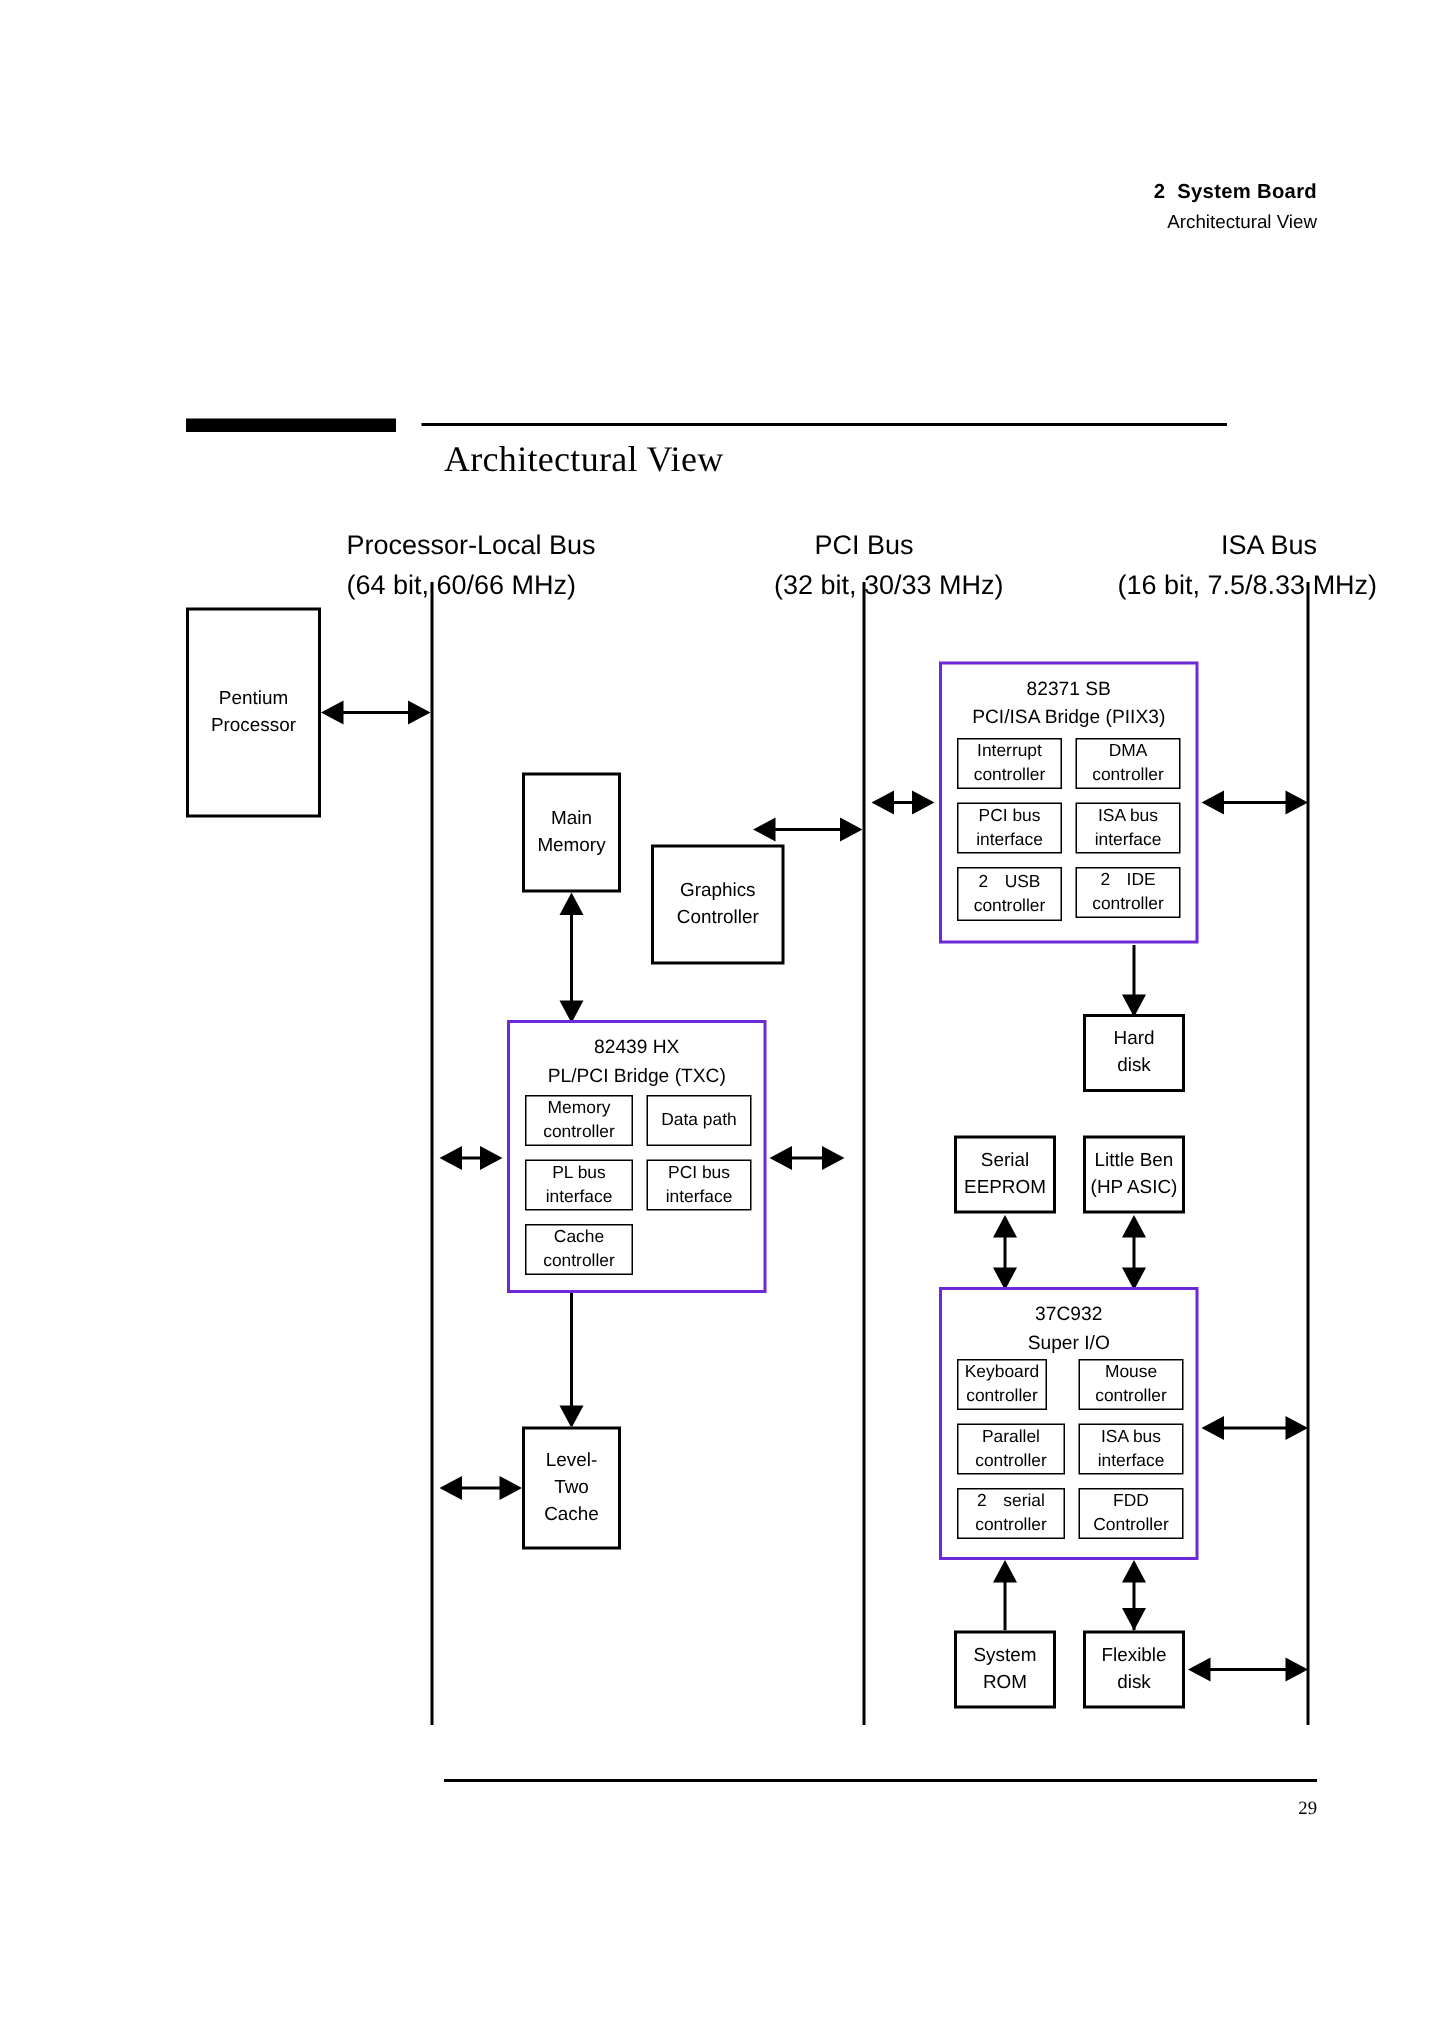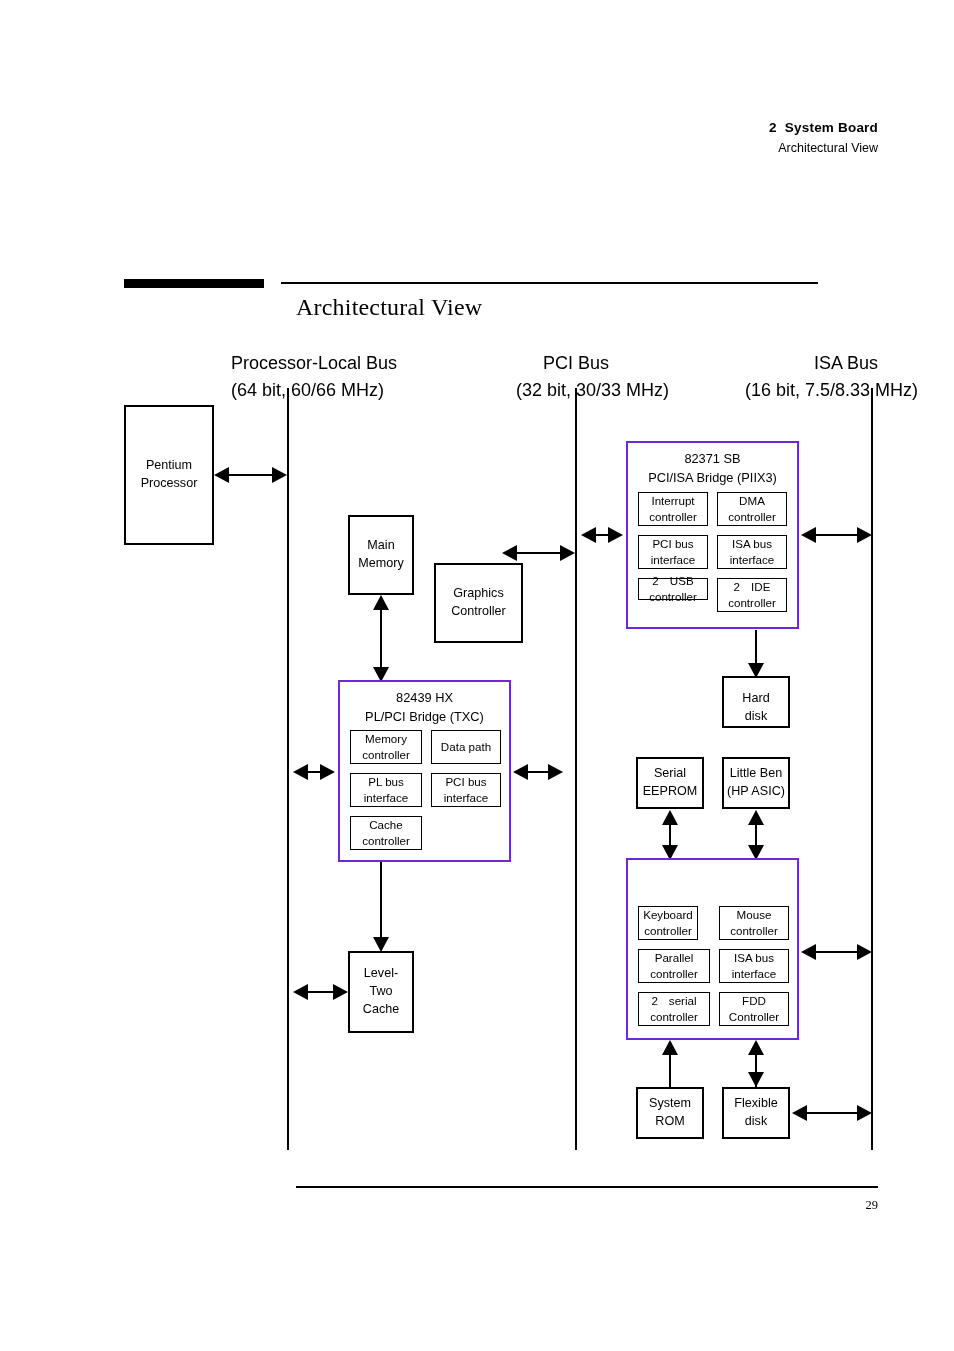--- a/index.html
+++ b/index.html
@@ -257,42 +257,42 @@
       <span class="ln">controller</span>
     </div>
     <div class="subbox" style="left:10px; top:92px; width:70px; height:34px;">
       <span class="ln">PCI bus</span>
       <span class="ln">interface</span>
     </div>
     <div class="subbox" style="left:89px; top:92px; width:70px; height:34px;">
       <span class="ln">ISA bus</span>
       <span class="ln">interface</span>
     </div>
-    <div class="subbox" style="left:10px; top:135px; width:70px; height:22px;">
+    <div class="subbox" style="left:10px; top:135px; width:70px; height:36px;">
       <span class="ln"><span>2</span><span class="gap"></span><span>USB</span></span>
       <span class="ln">controller</span>
     </div>
     <div class="subbox" style="left:89px; top:135px; width:70px; height:34px;">
       <span class="ln"><span>2</span><span class="gap"></span><span>IDE</span></span>
       <span class="ln">controller</span>
     </div>
   </div>
 
   <div class="hshaft" style="left:589px; top:534px; width:27px;"></div>
   <div class="ar ar-left" style="left:581px; top:527px;"></div>
   <div class="ar ar-right" style="left:608px; top:527px;"></div>
 
   <div class="hshaft" style="left:809px; top:534px; width:57px;"></div>
   <div class="ar ar-left" style="left:801px; top:527px;"></div>
   <div class="ar ar-right" style="left:857px; top:527px;"></div>
 
   <div class="vshaft" style="left:755px; top:630px; height:46px;"></div>
   <div class="ar ar-down" style="left:748px; top:663px;"></div>
 
-  <div class="box" style="left:722px; top:676px; width:68px; height:52px;justify-content:flex-end;">
+  <div class="box" style="left:722px; top:676px; width:68px; height:52px;">
     <span class="ln">Hard</span>
     <span class="ln">disk</span>
   </div>
 
   <div class="chip" style="left:338px; top:680px; width:173px; height:182px;">
     <div class="chip-title">
       <span class="ln">82439 HX</span>
       <span class="ln">PL/PCI Bridge (TXC)</span>
     </div>
     <div class="subbox" style="left:10px; top:48px; width:72px; height:34px;">
@@ -347,20 +347,24 @@
 
   <div class="box" style="left:722px; top:757px; width:68px; height:52px;">
     <span class="ln">Little Ben</span>
     <span class="ln">(HP ASIC)</span>
   </div>
   <div class="vshaft" style="left:755px; top:812px; height:46px;"></div>
   <div class="ar ar-up" style="left:748px; top:810px;"></div>
   <div class="ar ar-down" style="left:748px; top:845px;"></div>
 
   <div class="chip" style="left:626px; top:858px; width:173px; height:182px;">
+    <div class="chip-title">
+      <span class="ln">37C932</span>
+      <span class="ln">Super I/O</span>
+    </div>
     <div class="subbox" style="left:10px; top:46px; width:60px; height:34px;">
       <span class="ln">Keyboard</span>
       <span class="ln">controller</span>
     </div>
     <div class="subbox" style="left:91px; top:46px; width:70px; height:34px;justify-content:space-between;">
       <span class="ln">Mouse</span>
       <span class="ln">controller</span>
     </div>
     <div class="subbox" style="left:10px; top:89px; width:72px; height:34px;">
       <span class="ln">Parallel</span>

